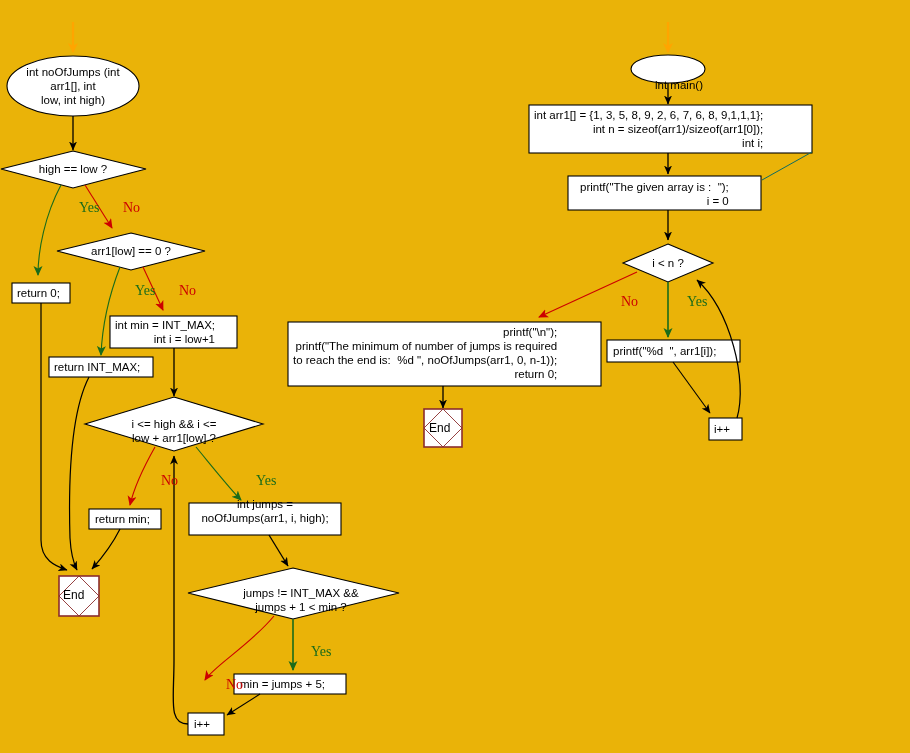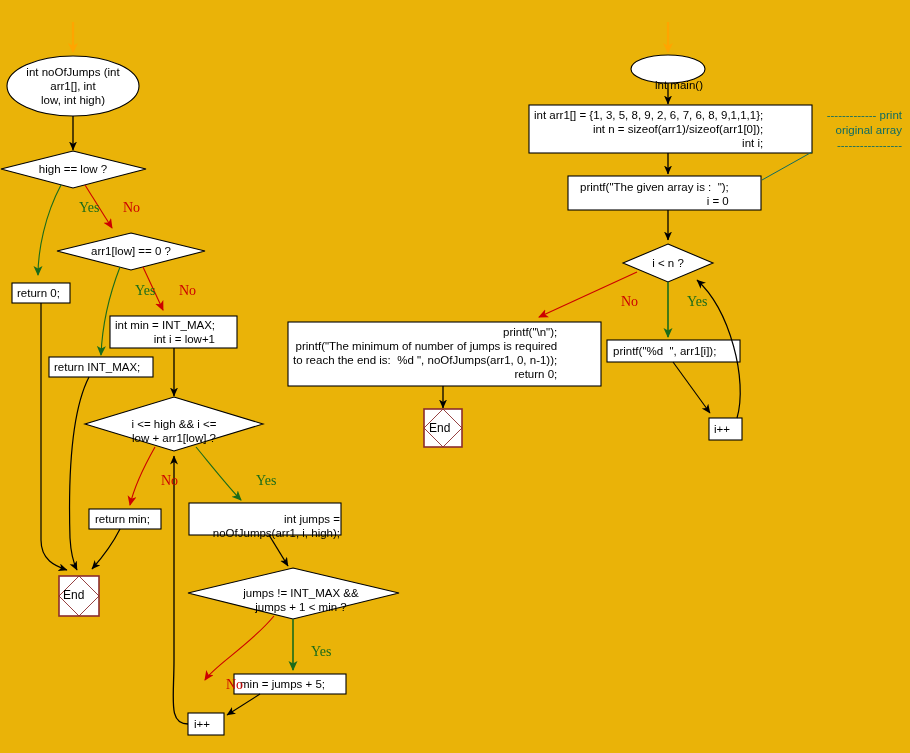--- a/index.html
+++ b/index.html
@@ -205,21 +205,21 @@
   <div class="node-text left" style="left:54px; top:360px;">return INT_MAX;</div>
 
   <div class="node-text left" style="left:115px; top:318px;">int min = INT_MAX;
 int i = low+1</div>
 
   <div class="node-text" style="left:109px; top:417px; width:130px;">i &lt;= high &amp;&amp; i &lt;=
 low + arr1[low] ?</div>
 
   <div class="node-text left" style="left:95px; top:512px;">return min;</div>
 
-  <div class="node-text" style="left:190px; top:512px; width:150px;text-align:right;">int jumps =
+  <div class="node-text" style="left:190px; top:497px; width:150px;">int jumps =
 noOfJumps(arr1, i, high);</div>
 
   <div class="node-text" style="left:226px; top:586px; width:150px;">jumps != INT_MAX &amp;&amp;
 jumps + 1 &lt; min ?</div>
 
   <div class="node-text left" style="left:240px; top:677px;">min = jumps + 5;</div>
 
   <div class="node-text left" style="left:194px; top:717px;">i++</div>
 
   <div class="end-label" style="left:63px; top:588px;">End</div>
@@ -254,17 +254,14 @@
   <div class="node-text left" style="left:293px; top:325px;">printf("\n");
 printf("The minimum of number of jumps is required
 to reach the end is:  %d ", noOfJumps(arr1, 0, n-1));
 return 0;</div>
 
   <div class="end-label" style="left:429px; top:421px;">End</div>
 
   <div class="edge-label no" style="left:608px; top:295px;">No</div>
   <div class="edge-label yes" style="left:674px; top:295px;">Yes</div>
 
-  <div class="annot" style="left:762px; top:108px; width:140px;">------------- print
-original array
------------------</div>
 
 </div>
 
 </body></html>

